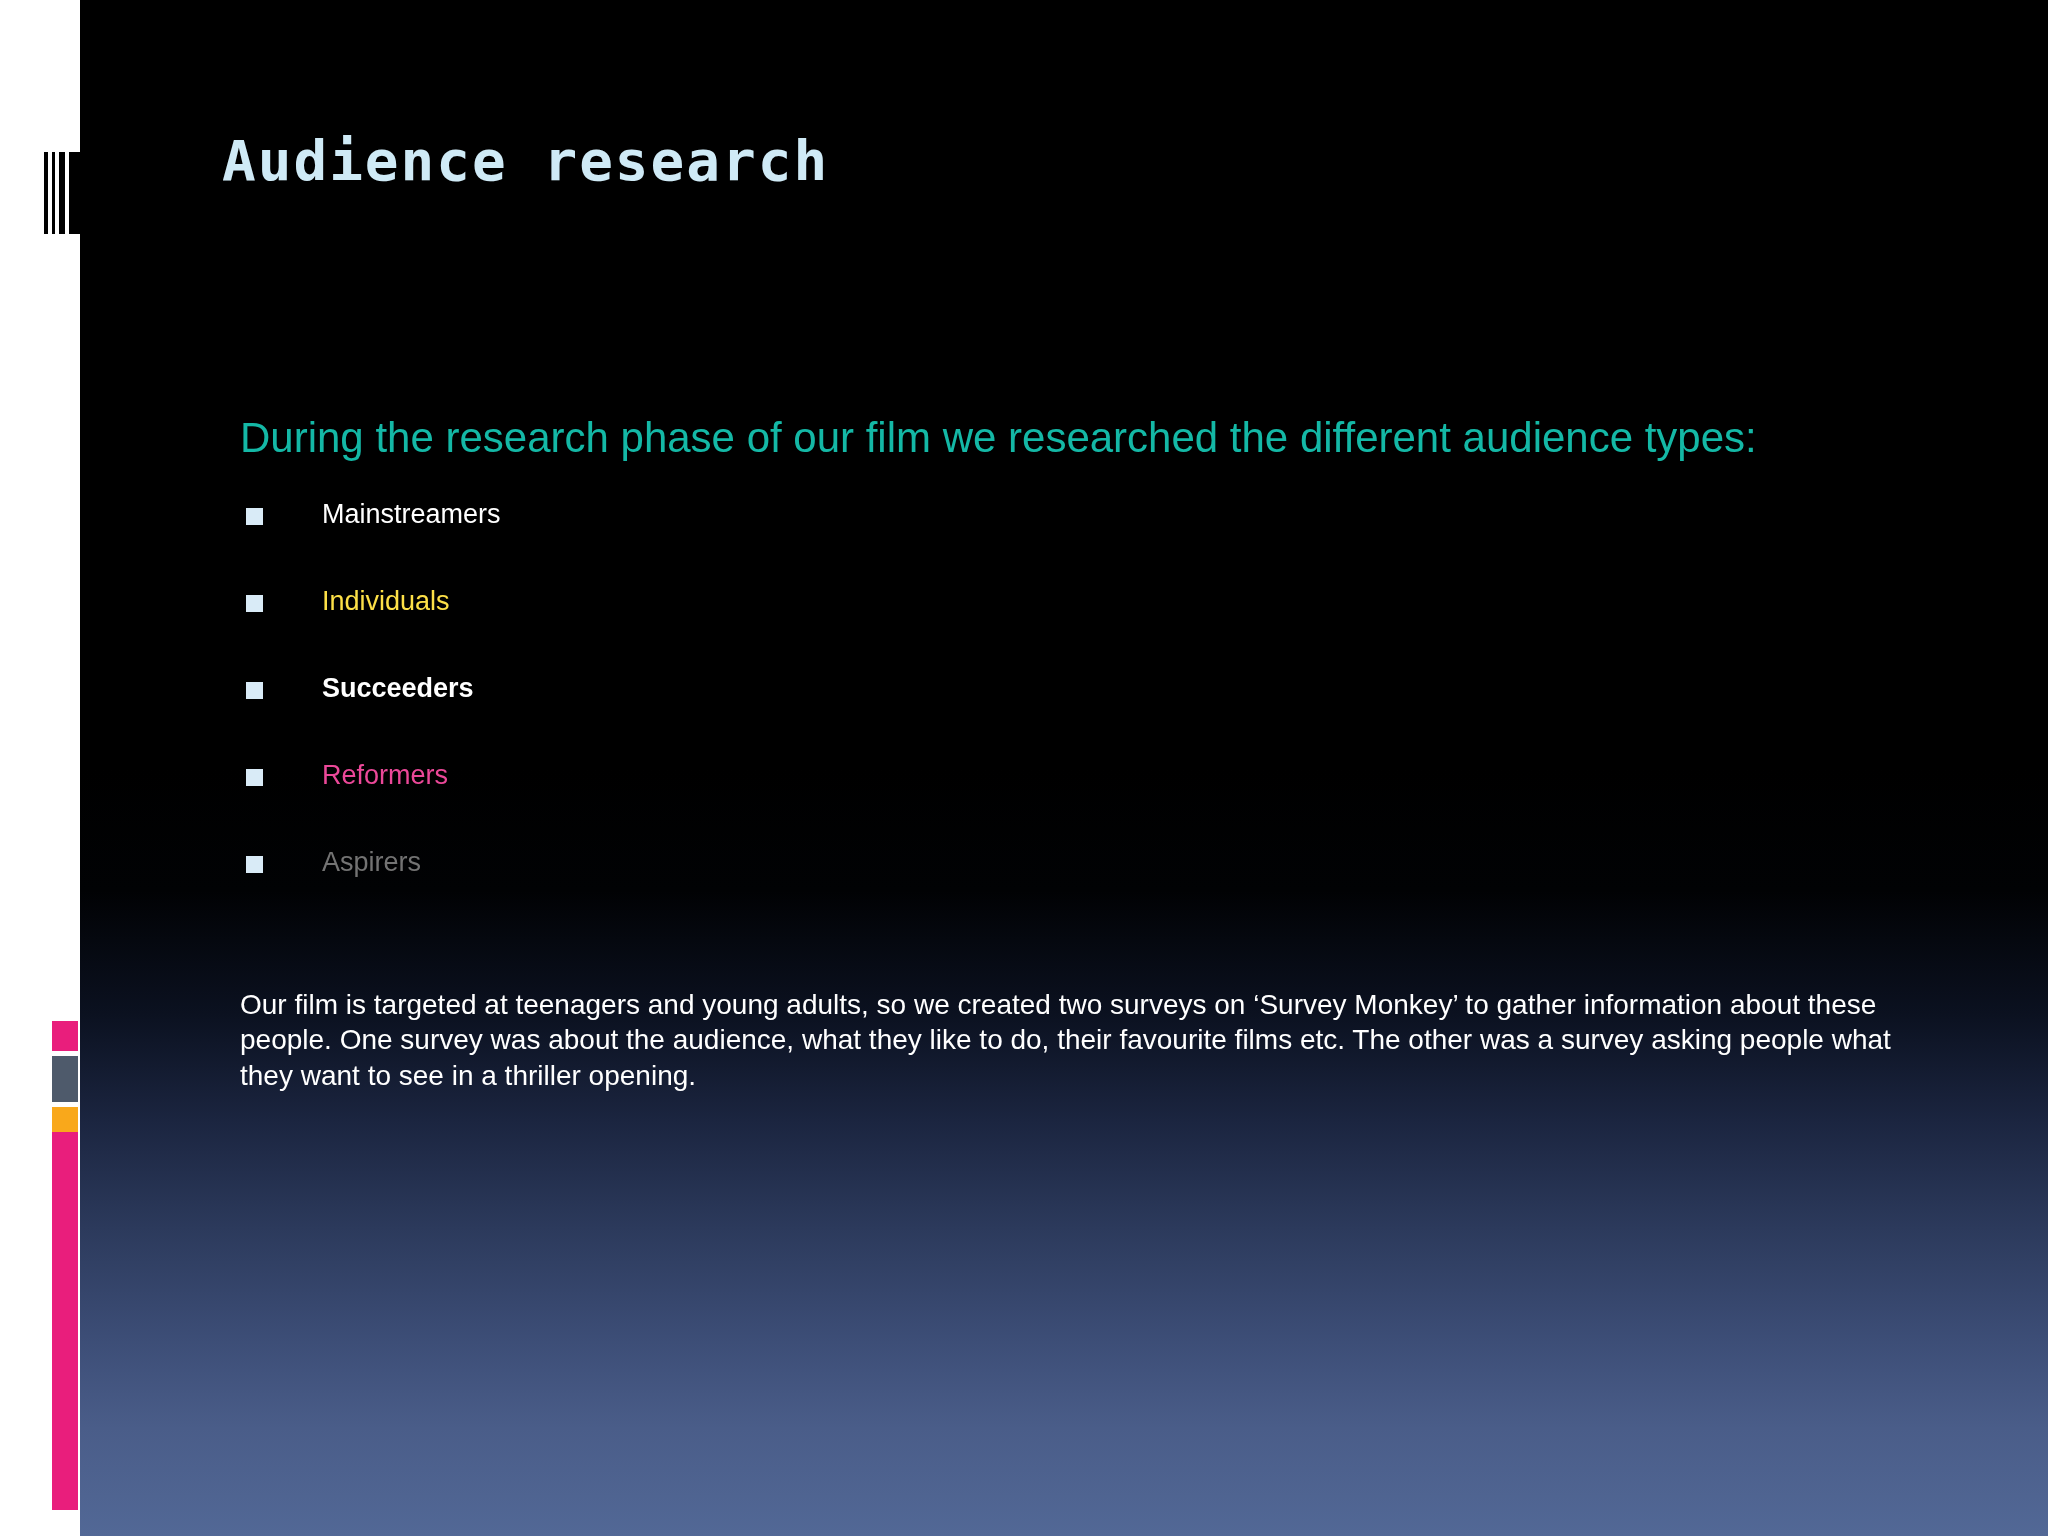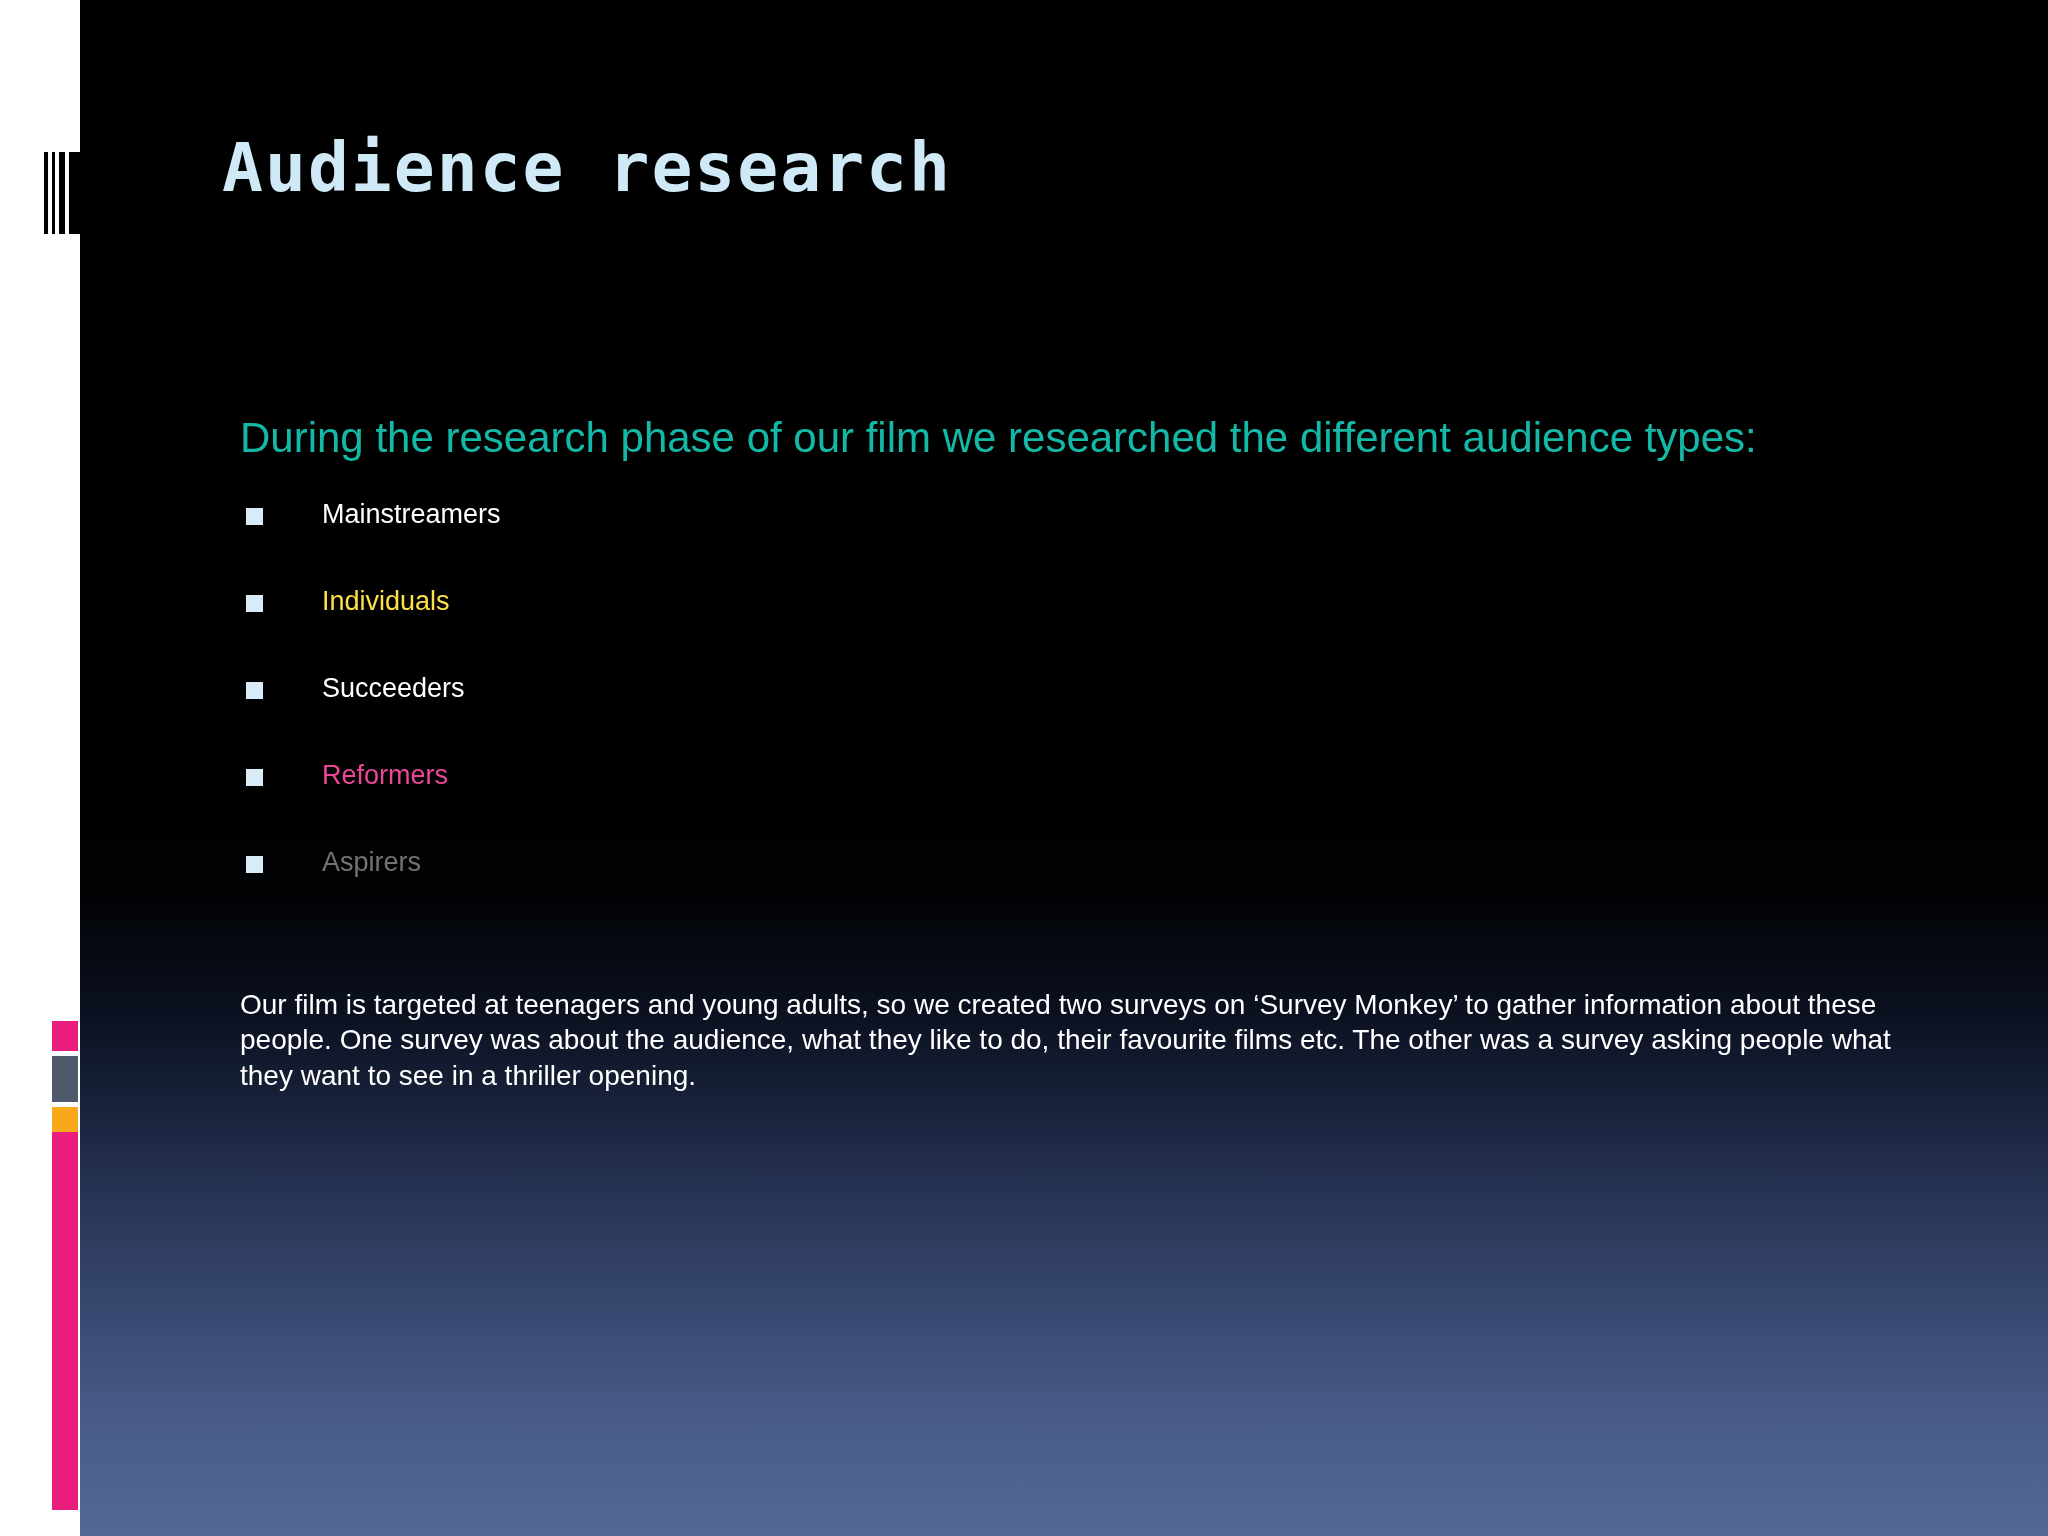--- a/index.html
+++ b/index.html
@@ -78,21 +78,21 @@
   .chip-slate      { top: 1056px;  height: 46px; }
   .chip-amber      { top: 1107px;  height: 60px; }
   .chip-pink-long  { top: 1132px;  height: 378px; }
 
   
   .title {
     position: absolute;
     left: 222px;
     top: 132px;
     font-family: "DejaVu Sans Mono", "Liberation Mono", monospace;
-    font-size: 68px;
+    font-size: 56px;
     line-height: 1.05;
     letter-spacing: 2px;
     white-space: nowrap;
     z-index: 4;
   }
 
   
   .content {
     position: absolute;
     left: 240px;
@@ -172,21 +172,21 @@
 
     <ul class="bullet-list">
       <li style="color: rgb(255, 255, 255);">
         <span class="bullet-mark" style="background: rgb(217, 235, 247);"></span>
         <span>Mainstreamers</span>
       </li>
       <li style="color: #fde047;">
         <span class="bullet-mark" style="background: rgb(217, 235, 247);"></span>
         <span>Individuals</span>
       </li>
-      <li style="color: rgb(255, 255, 255);">
+      <li style="color: rgb(255, 255, 255); font-weight: bold;">
         <span class="bullet-mark" style="background: rgb(217, 235, 247);"></span>
         <span>Succeeders</span>
       </li>
       <li style="color: #ec4899;">
         <span class="bullet-mark" style="background: rgb(217, 235, 247);"></span>
         <span>Reformers</span>
       </li>
       <li style="color: #737373;">
         <span class="bullet-mark" style="background: rgb(217, 235, 247);"></span>
         <span>Aspirers</span>

